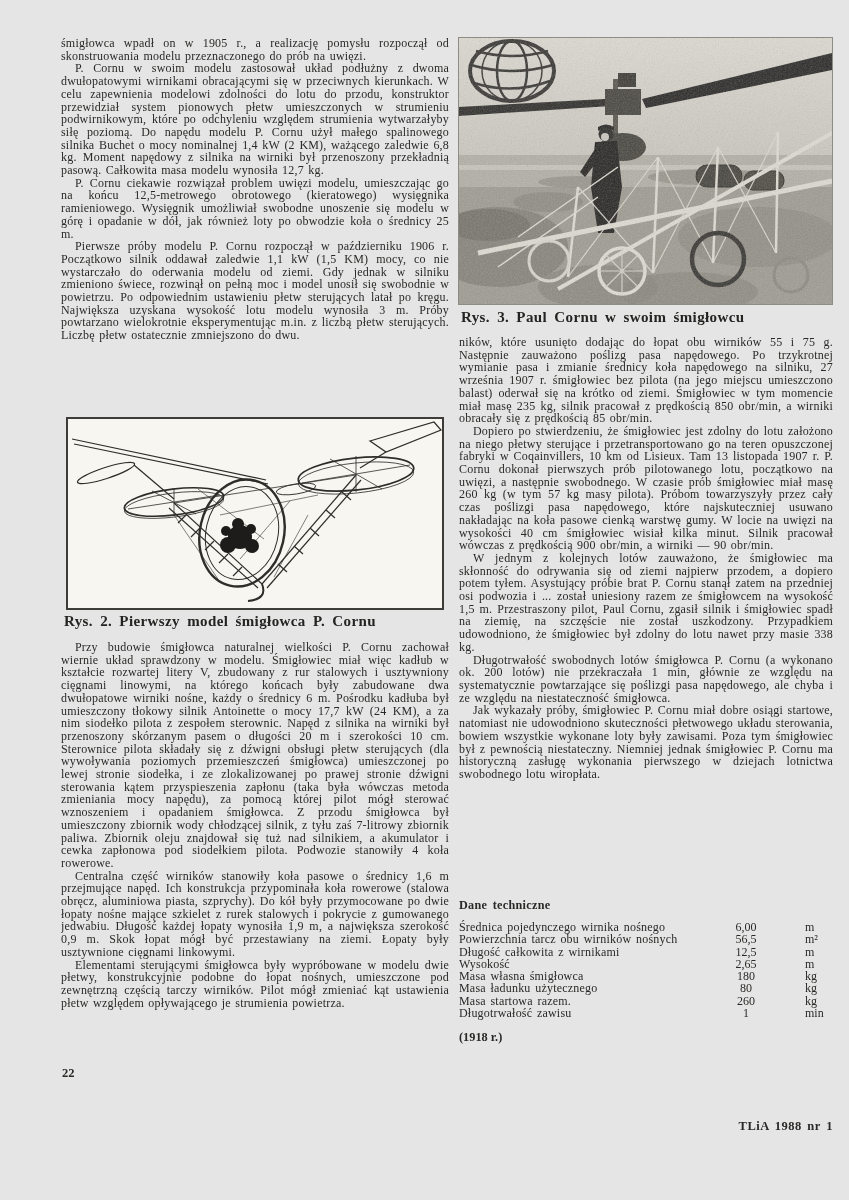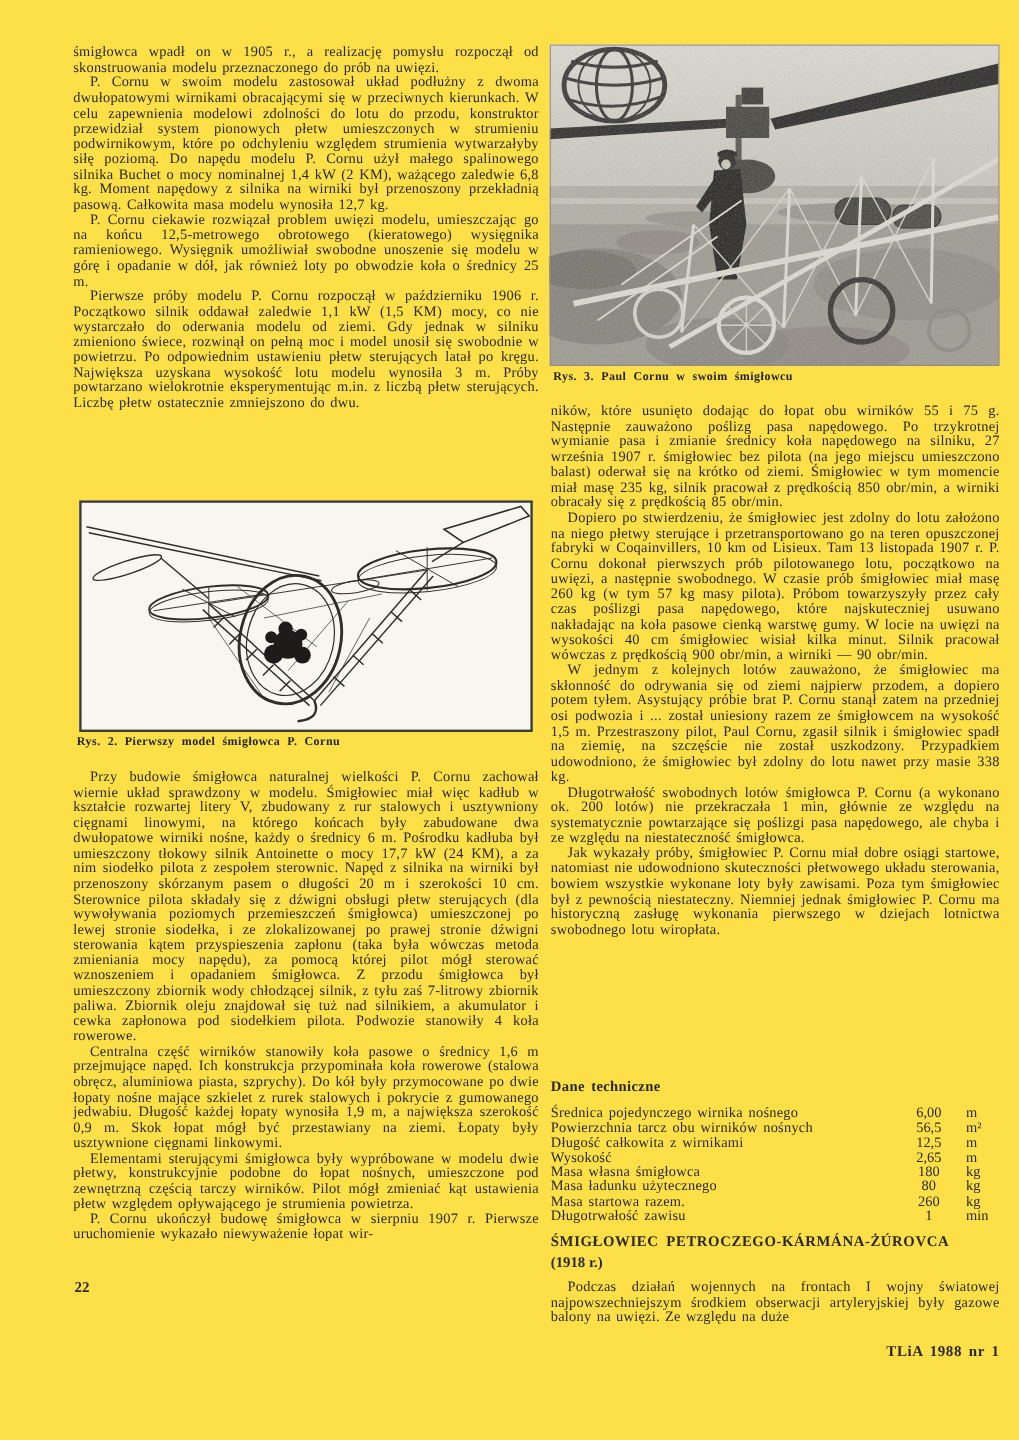--- a/index.html
+++ b/index.html
@@ -1,35 +1,35 @@
 <!DOCTYPE html>
 <html><head>
 <meta charset="utf-8">
 <style>
   html,body{margin:0;padding:0;background:#9a9890;}
-  .page{position:relative;width:849px;height:1200px;margin:0 auto;background:#fde047;
+  .page{position:relative;width:849px;height:1200px;margin:0 auto;background:#e5e5e5;
         font-family:"Liberation Serif", serif;color:#2a2927;overflow:hidden;}
   .textcol{position:absolute;text-align:justify;font-size:12px;line-height:12.7px;
            letter-spacing:.2px;word-spacing:1.2px;overflow:hidden;}
   .textcol p{margin:0;padding:0;}
   .textcol p.ind{text-indent:14px;}
   #left-top{left:61px;top:37px;width:388px;height:381px;}
   #left-bottom{left:61px;top:641px;width:388px;height:468px;}
   #right-text{left:459px;top:336px;width:374px;height:553px;}
   .figbox{position:absolute;left:66px;top:417px;width:378px;height:193px;
           border:2px solid #3d3c38;background:#f7f6f1;box-sizing:border-box;}
   .photobox{position:absolute;left:458px;top:37px;width:375px;height:268px;background:#cfccc3;}
-  .caption{position:absolute;font-weight:bold;font-size:10px;letter-spacing:.4px;
+  .caption{position:absolute;font-weight:bold;font-size:15px;letter-spacing:.4px;
            word-spacing:3px;color:#242422;white-space:nowrap;}
   #cap-fig2{left:64px;top:613px;}
   #cap-fig3{left:461px;top:309px;}
   .tech-heading{position:absolute;left:459px;top:898px;font-weight:bold;font-size:12.2px;
                 letter-spacing:.3px;word-spacing:2px;}
   .tech-table{position:absolute;left:459px;top:921px;width:374px;font-size:12px;line-height:12.3px;}
-  .trow{display:flex;}
+  .trow{display:flex;gap:28px;}
   .tlab{flex:1;letter-spacing:.2px;word-spacing:1.5px;}
   .tval{width:48px;text-align:center;}
   .tunit{width:28px;padding-left:7px;}
   .section-head{position:absolute;left:459px;top:1027px;width:374px;}
   .section-title{font-weight:bold;font-size:12.3px;letter-spacing:.5px;word-spacing:3px;}
   .section-sub{font-weight:bold;font-size:12.3px;margin-top:3px;}
   #section-para{left:459px;top:1066px;width:374px;height:42px;}
   .pgnum{position:absolute;left:62px;top:1066px;font-weight:bold;font-size:12.5px;}
   .journal{position:absolute;right:16px;top:1119px;font-weight:bold;font-size:12.5px;
            letter-spacing:.5px;word-spacing:2px;}
@@ -97,21 +97,20 @@
           <circle cx="158" cy="112" r="5"></circle>
       </g>
     </svg>
   </div>
   <div id="cap-fig2" class="caption">Rys. 2. Pierwszy model śmigłowca P. Cornu</div>
 
   <div id="left-bottom" class="textcol">
     <p class="ind">Przy budowie śmigłowca naturalnej wielkości P. Cornu zachował wiernie układ sprawdzony w modelu. Śmigłowiec miał więc kadłub w kształcie rozwartej litery V, zbudowany z rur stalowych i usztywniony cięgnami linowymi, na którego końcach były zabudowane dwa dwułopatowe wirniki nośne, każdy o średnicy 6 m. Pośrodku kadłuba był umieszczony tłokowy silnik Antoinette o mocy 17,7 kW (24 KM), a za nim siodełko pilota z zespołem sterownic. Napęd z silnika na wirniki był przenoszony skórzanym pasem o długości 20 m i szerokości 10 cm. Sterownice pilota składały się z dźwigni obsługi płetw sterujących (dla wywoływania poziomych przemieszczeń śmigłowca) umieszczonej po lewej stronie siodełka, i ze zlokalizowanej po prawej stronie dźwigni sterowania kątem przyspieszenia zapłonu (taka była wówczas metoda zmieniania mocy napędu), za pomocą której pilot mógł sterować wznoszeniem i opadaniem śmigłowca. Z przodu śmigłowca był umieszczony zbiornik wody chłodzącej silnik, z tyłu zaś 7-litrowy zbiornik paliwa. Zbiornik oleju znajdował się tuż nad silnikiem, a akumulator i cewka zapłonowa pod siodełkiem pilota. Podwozie stanowiły 4 koła rowerowe.</p>
     <p class="ind">Centralna część wirników stanowiły koła pasowe o średnicy 1,6 m przejmujące napęd. Ich konstrukcja przypominała koła rowerowe (stalowa obręcz, aluminiowa piasta, szprychy). Do kół były przymocowane po dwie łopaty nośne mające szkielet z rurek stalowych i pokrycie z gumowanego jedwabiu. Długość każdej łopaty wynosiła 1,9 m, a największa szerokość 0,9 m. Skok łopat mógł być przestawiany na ziemi. Łopaty były usztywnione cięgnami linkowymi.</p>
     <p class="ind">Elementami sterującymi śmigłowca były wypróbowane w modelu dwie płetwy, konstrukcyjnie podobne do łopat nośnych, umieszczone pod zewnętrzną częścią tarczy wirników. Pilot mógł zmieniać kąt ustawienia płetw względem opływającego je strumienia powietrza.</p>
-    <p class="ind">P. Cornu ukończył budowę śmigłowca w sierpniu 1907 r. Pierwsze uruchomienie wykazało niewyważenie łopat wir-</p>
   </div>
 
   <div class="photobox">
     <svg width="375" height="268" viewBox="0 0 375 268">
       <defs>
         <linearGradient id="sky" x1="0" y1="0" x2="0" y2="1">
           <stop offset="0" stop-color="#dedbd2"></stop>
             <stop offset="1" stop-color="#c6c3ba"></stop>
         </linearGradient>
         <filter id="grain" x="0" y="0" width="100%" height="100%">
@@ -234,23 +233,19 @@
       <span class="tunit">kg</span>
     </div>
     <div class="trow">
       <span class="tlab">Długotrwałość zawisu</span>
       <span class="tval">1</span>
       <span class="tunit">min</span>
     </div>
   </div>
 
   <div class="section-head">
-    <div class="section-title">ŚMIGŁOWIEC PETROCZEGO-KÁRMÁNA-ŻÚROVCA</div>
     <div class="section-sub">(1918 r.)</div>
-  </div>
-  <div id="section-para" class="textcol">
-    <p class="ind">Podczas działań wojennych na frontach I wojny światowej najpowszechniejszym środkiem obserwacji artyleryjskiej były gazowe balony na uwięzi. Ze względu na duże</p>
   </div>
 
   <div class="pgnum">22</div>
   <div class="journal">TLiA 1988 nr 1</div>
 
 </div>
 
 </body></html>

